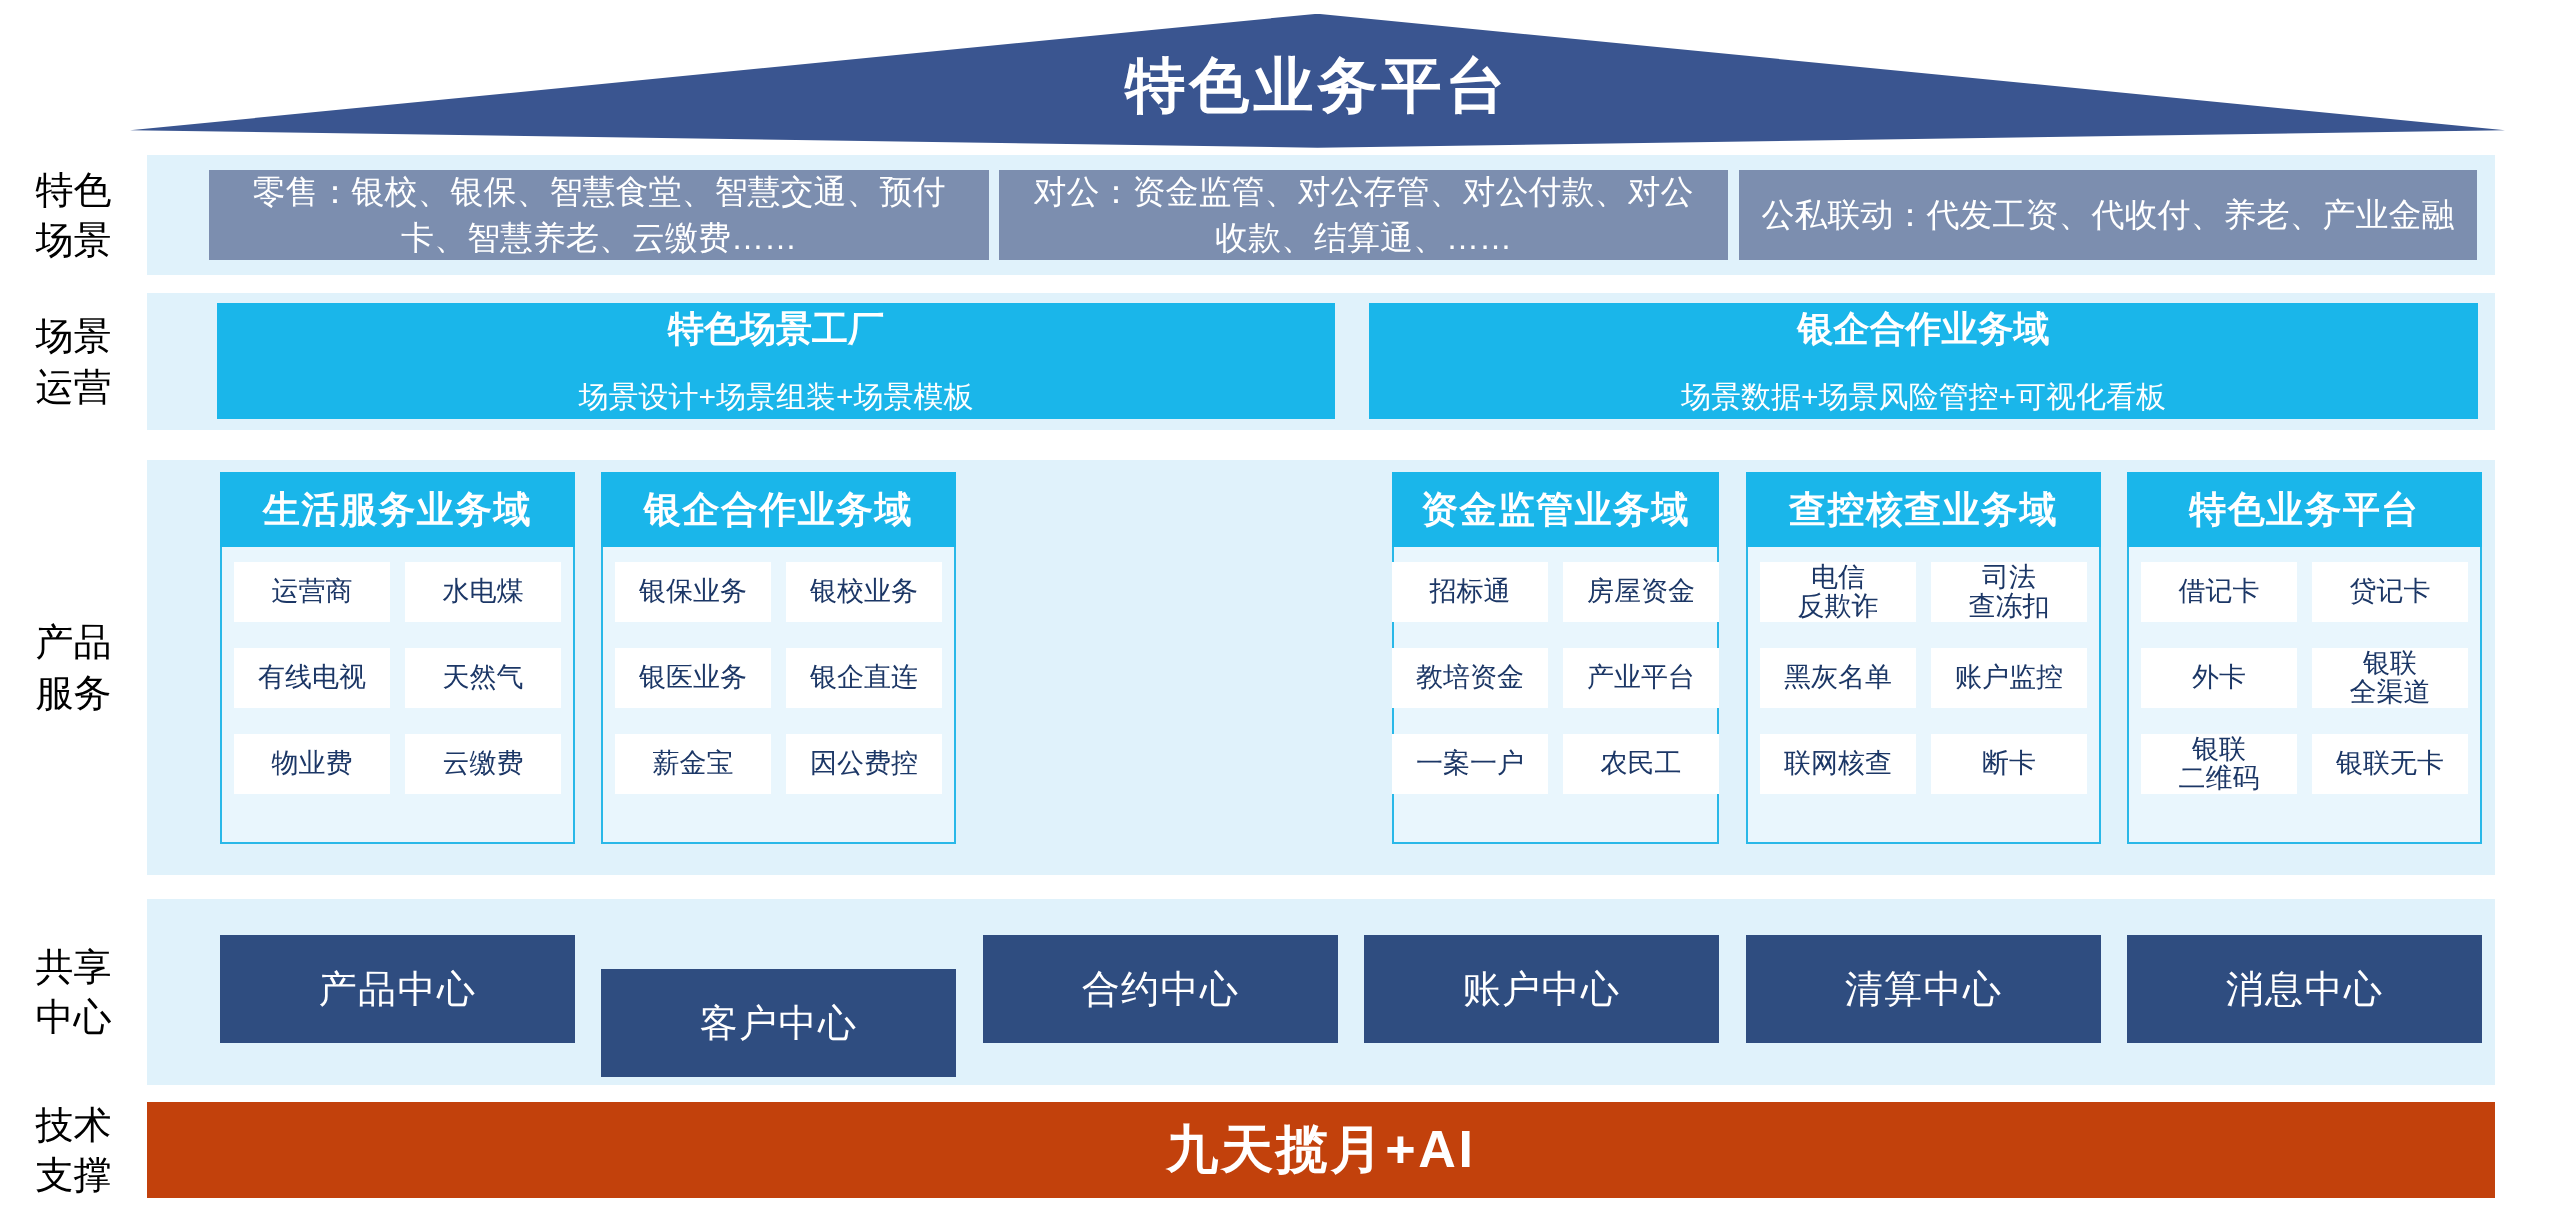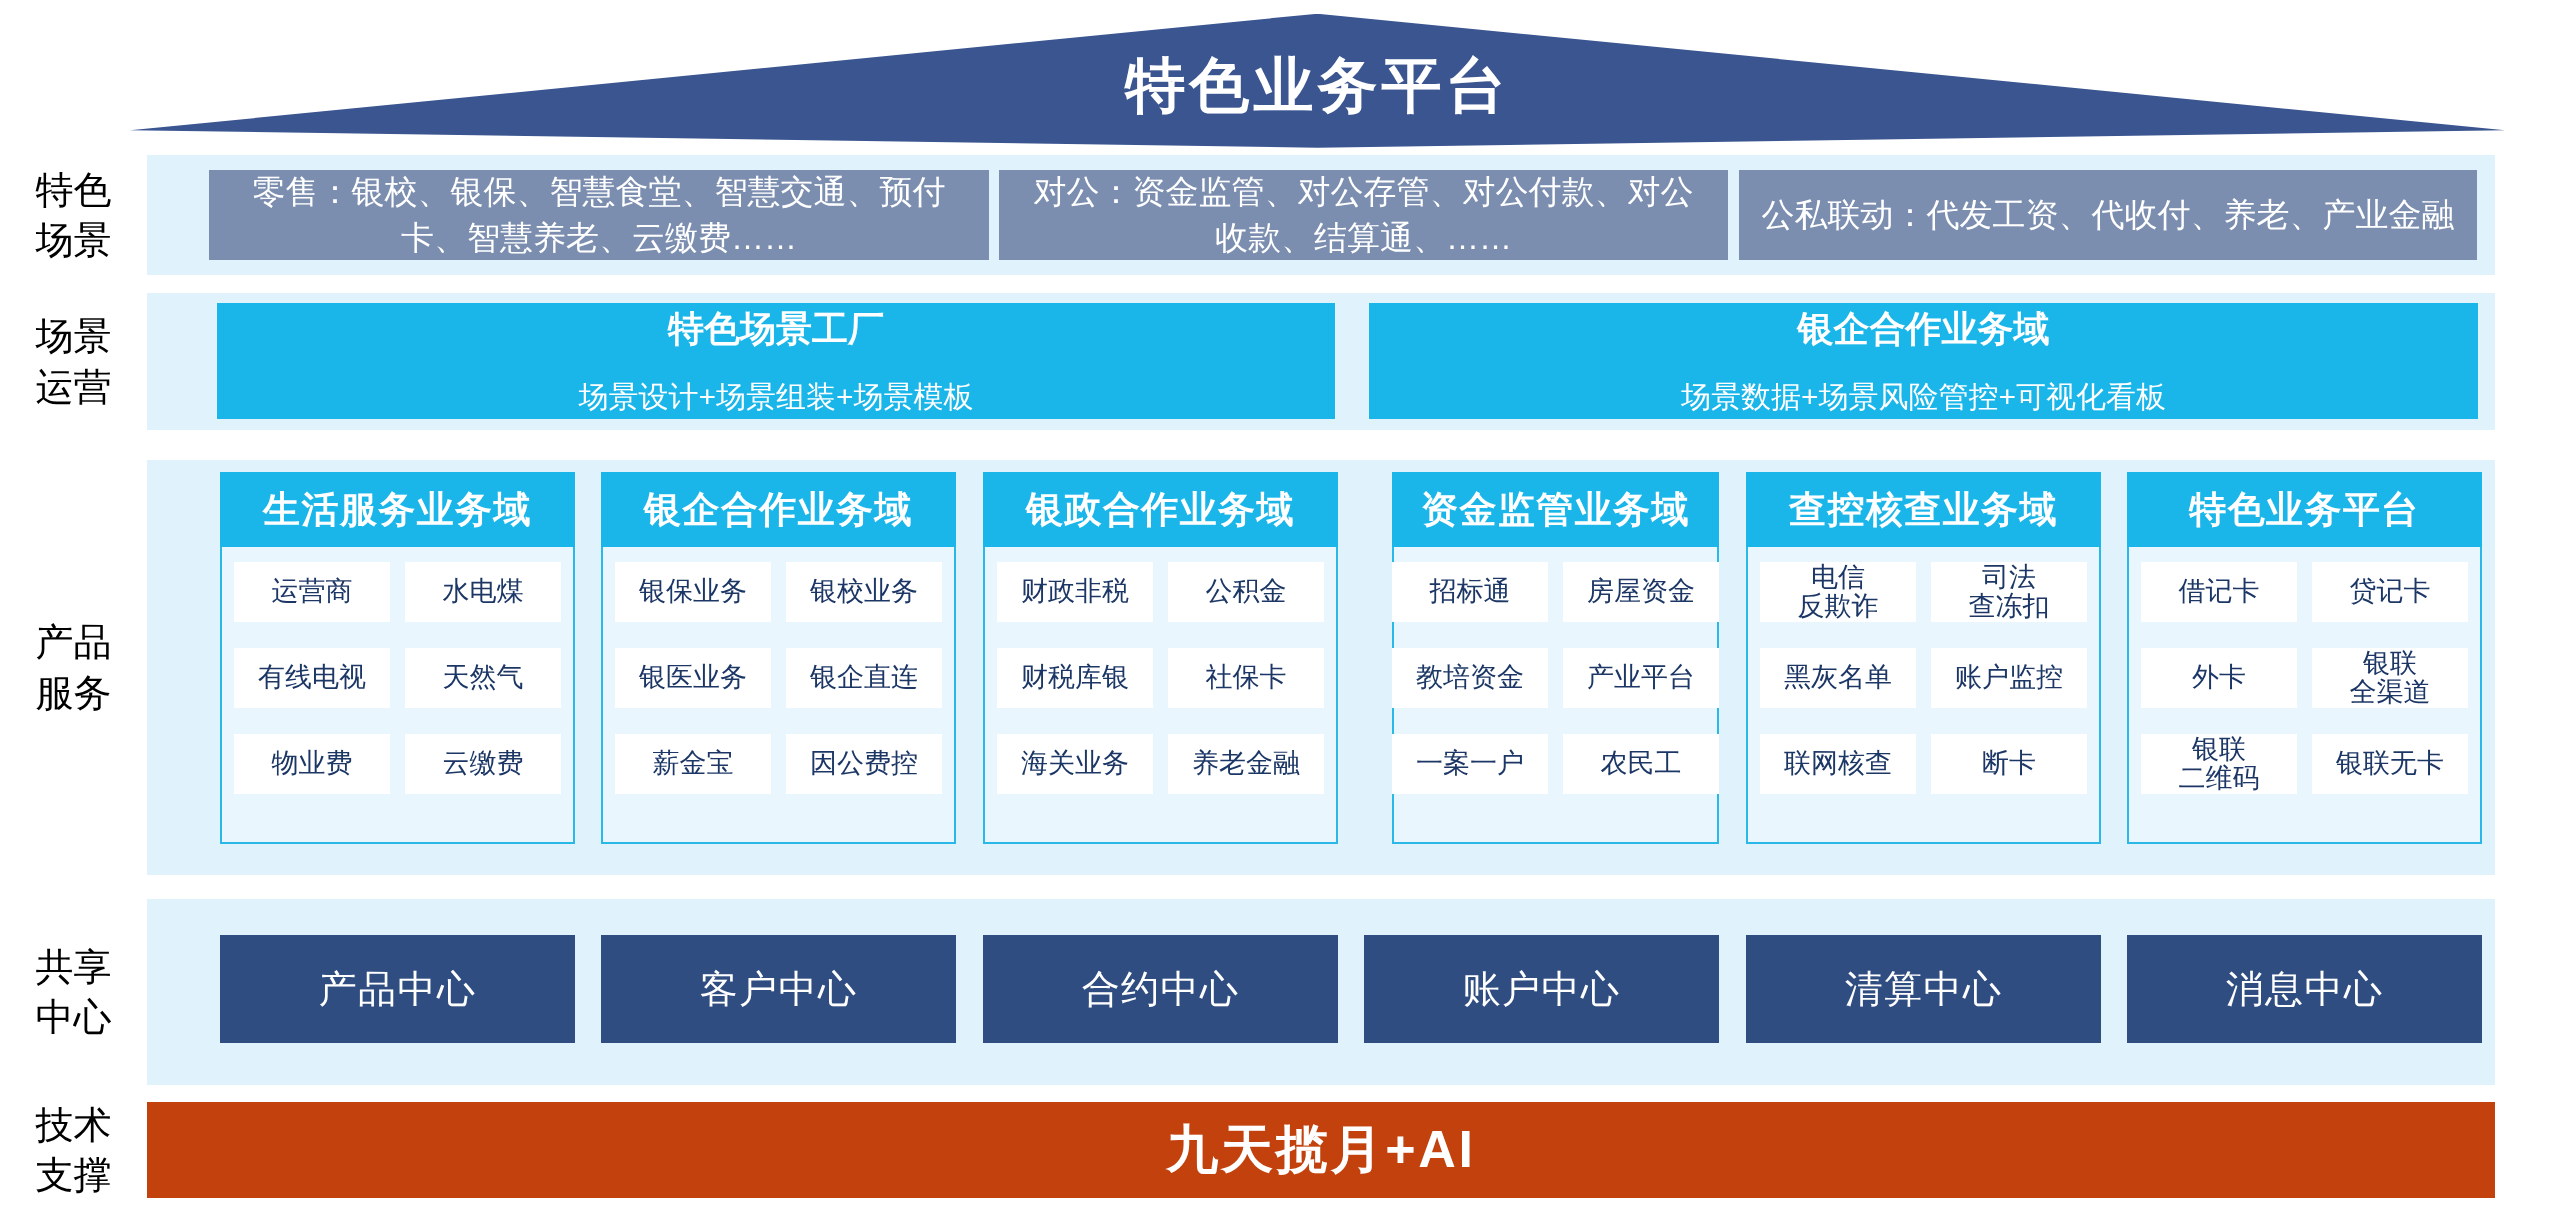--- a/index.html
+++ b/index.html
@@ -141,21 +141,21 @@
   .center-box {
     position: absolute;
     top: 36px; height: 108px; width: 355px;
     background: #2F4D80;
     color: #ffffff;
     font-size: 38px;
     display: flex; align-items: center; justify-content: center;
     letter-spacing: 1.4px;
   }
   .cb-0 { left: 73px; }
-  .cb-1 { left: 454px; }
+  .cb-1 { left: 454px; margin-top: 34px; }
   .cb-2 { left: 836px; }
   .cb-3 { left: 1217px; }
   .cb-4 { left: 1599px; }
   .cb-5 { left: 1980px; }
 
   
   .tech-bar {
     position: absolute;
     left: 147px; top: 1102px;
     width: 2348px; height: 96px;
@@ -235,37 +235,20 @@
           <div class="cell">银医业务</div>
           <div class="cell">银企直连</div>
         </div>
         <div class="cell-row">
           <div class="cell">薪金宝</div>
           <div class="cell">因公费控</div>
         </div>
       </div>
     </div>
 
-    <div class="prod-col pc-2">
-      <div class="col-header">银政合作业务域</div>
-      <div class="col-panel">
-        <div class="cell-row">
-          <div class="cell">财政非税</div>
-          <div class="cell">公积金</div>
-        </div>
-        <div class="cell-row">
-          <div class="cell">财税库银</div>
-          <div class="cell">社保卡</div>
-        </div>
-        <div class="cell-row">
-          <div class="cell">海关业务</div>
-          <div class="cell">养老金融</div>
-        </div>
-      </div>
-    </div>
 
     <div class="prod-col pc-3">
       <div class="col-header">资金监管业务域</div>
       <div class="col-panel">
         <div class="cell-row">
           <div class="cell">招标通</div>
           <div class="cell">房屋资金</div>
         </div>
         <div class="cell-row">
           <div class="cell">教培资金</div>

